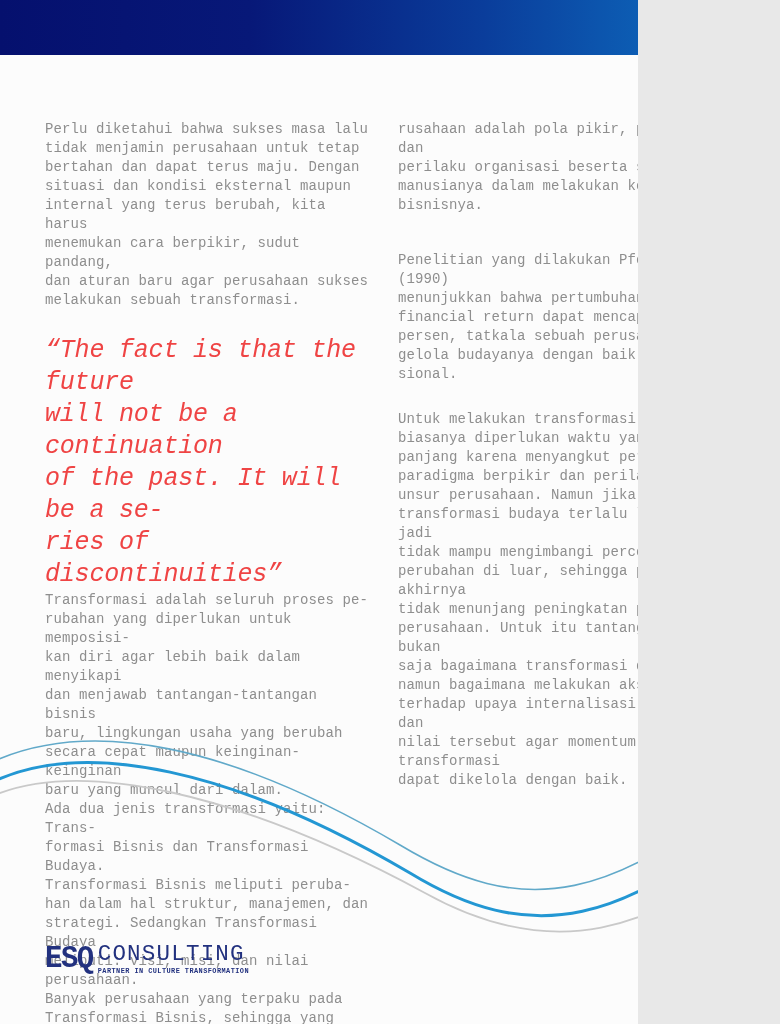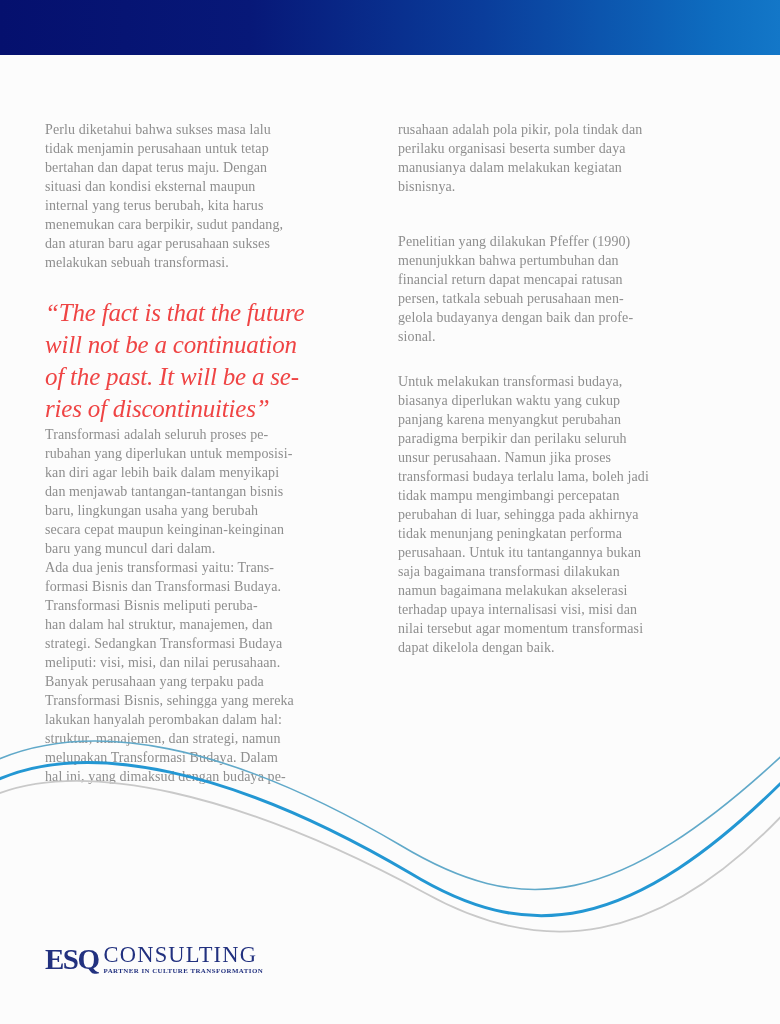--- a/index.html
+++ b/index.html
@@ -1,22 +1,22 @@
 <!DOCTYPE html>
 <html><head>
 <meta charset="utf-8">
 <style>
   html, body { margin: 0; padding: 0; background: #e8e8e8; }
   #page {
     position: relative;
-    width: 780px;
+    width: 638px;
     height: 1024px;
     background: #fcfcfc;
     overflow: hidden;
-    font-family: Liberation Serif, serif;
+    font-family: Liberation Mono, monospace;
   }
   .header-bar {
     position: absolute;
     left: 0; top: 0;
     width: 780px; height: 55px;
     background: linear-gradient(90deg, #05106e 0%, #071878 32%, #0a3d9b 62%, #0e6dc0 92%, #1377c8 100%);
   }
   .column {
     position: absolute;
     top: 120px;

